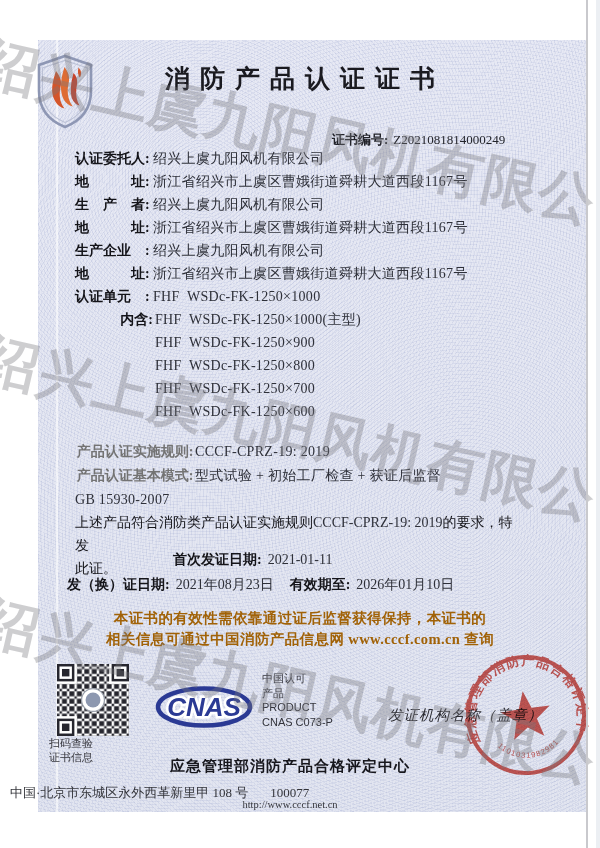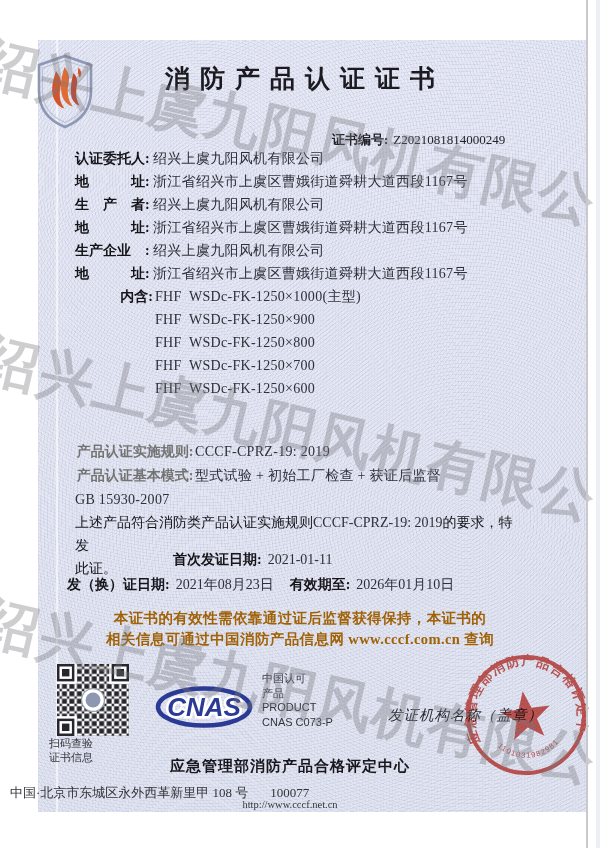--- a/index.html
+++ b/index.html
@@ -120,20 +120,24 @@
         <span class="lab">地　　　址:</span>
         <span class="val">浙江省绍兴市上虞区曹娥街道舜耕大道西段1167号</span>
         </div>
       <div class="frow">
         <span class="lab">生产企业　:</span>
         <span class="val">绍兴上虞九阳风机有限公司</span>
         </div>
       <div class="frow">
         <span class="lab">地　　　址:</span>
         <span class="val">浙江省绍兴市上虞区曹娥街道舜耕大道西段1167号</span>
+        </div>
+      <div class="frow">
+        <span class="lab">认证单元　:</span>
+        <span class="val">FHF  WSDc-FK-1250×1000</span>
         </div>
 
       <div class="frow">
         <span class="lab rt">内含:</span>
         <span class="val">FHF  WSDc-FK-1250×1000(主型)</span>
         </div>
       <div class="frow">
         <span class="lab rt"></span>
         <span class="val">FHF  WSDc-FK-1250×900</span>
         </div>

